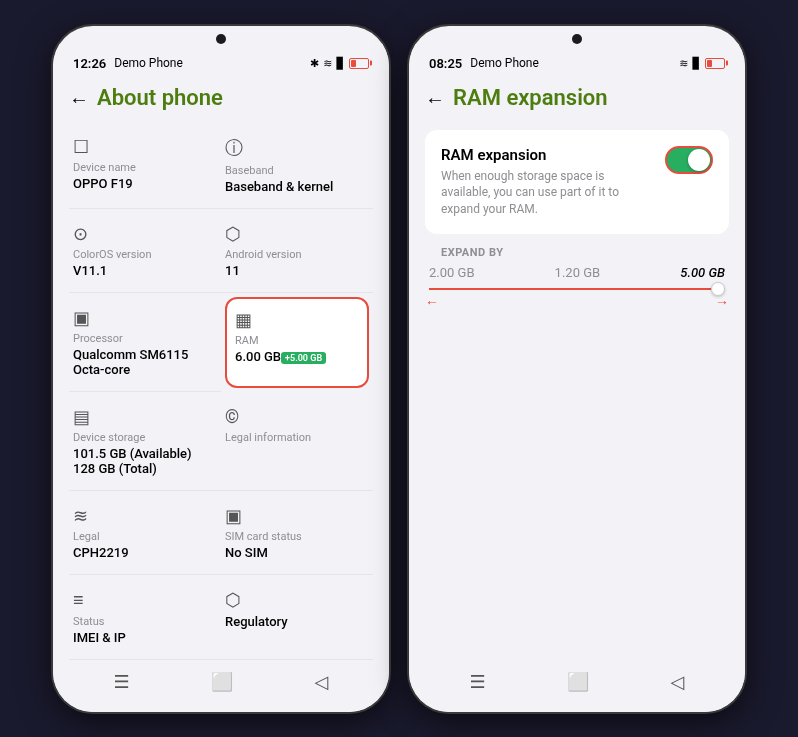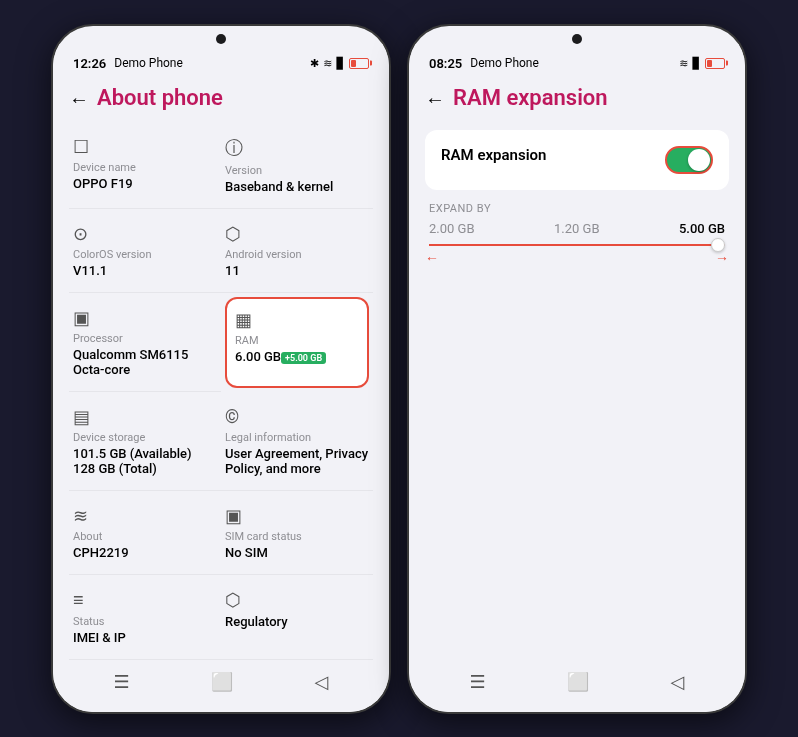--- a/index.html
+++ b/index.html
@@ -106,21 +106,21 @@
     }
     .back-arrow {
       font-size: 20px;
       color: #000;
       margin-right: 8px;
       cursor: pointer;
     }
     .page-title {
       font-size: 22px;
       font-weight: 600;
-      color: #be185d;
+      color: #4d7c0f;
     }
     
     .content {
       flex: 1;
       overflow-y: auto;
       background: #f2f2f7;
       padding: 0 16px;
     }
     .content::-webkit-scrollbar { display: none; }
     
@@ -214,39 +214,40 @@
       height: 22px;
       background: #fff;
       border-radius: 50%;
       position: absolute;
       right: 1px;
       top: 1px;
       box-shadow: 0 1px 3px rgba(0,0,0,0.3);
     }
     .expand-by-label {
       font-size: 11px;
-      font-weight: 400;
+      font-weight: 700;
       color: #8e8e93;
       letter-spacing: 0.5px;
-      margin: 12px 0 6px 0;
+      margin: 12px 0 6px 12px;
       padding: 0 4px;
     }
     .expand-options {
       display: flex;
       justify-content: space-between;
       padding: 0 4px;
       margin-bottom: 8px;
     }
     .expand-option {
       font-size: 13px;
       color: #8e8e93;
     }
     .expand-option.active {
       color: #000;
       font-weight: 500;
+      font-style: italic;
     }
     .slider-container {
       position: relative;
       padding: 0 4px;
       margin-bottom: 16px;
     }
     .slider-track {
       width: 100%;
       height: 2px;
       background: #e74c3c;
@@ -327,21 +328,21 @@
         <div class="info-grid">
 
           <div class="info-item">
             <div class="info-icon">☐</div>
             <div class="info-label">Device name</div>
             <div class="info-value">OPPO F19</div>
           </div>
 
           <div class="info-item">
             <div class="info-icon">ⓘ</div>
-            <div class="info-label">Version</div>
+            <div class="info-label">Baseband</div>
             <div class="info-value">Baseband &amp; kernel</div>
           </div>
 
           <div class="info-item">
             <div class="info-icon">⊙</div>
             <div class="info-label">ColorOS version</div>
             <div class="info-value">V11.1</div>
           </div>
 
           <div class="info-item">
@@ -366,26 +367,25 @@
 
           <div class="info-item">
             <div class="info-icon">▤</div>
             <div class="info-label">Device storage</div>
             <div class="info-value">101.5 GB (Available)<br>128 GB (Total)</div>
           </div>
 
           <div class="info-item">
             <div class="info-icon">©</div>
             <div class="info-label">Legal information</div>
-            <div class="info-value">User Agreement, Privacy Policy, and more</div>
           </div>
 
           <div class="info-item">
             <div class="info-icon">≋</div>
-            <div class="info-label">About</div>
+            <div class="info-label">Legal</div>
             <div class="info-value">CPH2219</div>
           </div>
 
           <div class="info-item">
             <div class="info-icon">▣</div>
             <div class="info-label">SIM card status</div>
             <div class="info-value">No SIM</div>
           </div>
 
           <div class="info-item">
@@ -432,20 +432,21 @@
       <div class="page-header">
         <span class="back-arrow">←</span>
         <span class="page-title">RAM expansion</span>
       </div>
 
       <div class="content">
 
         <div class="ram-toggle-row">
           <div class="ram-toggle-info">
             <h3>RAM expansion</h3>
+            <p>When enough storage space is available, you can use part of it to expand your RAM.</p>
           </div>
           <div class="toggle-switch">
             <div class="toggle-knob"></div>
           </div>
         </div>
 
         <div class="expand-by-label">EXPAND BY</div>
 
         <div class="expand-options">
           <span class="expand-option">2.00 GB</span>

